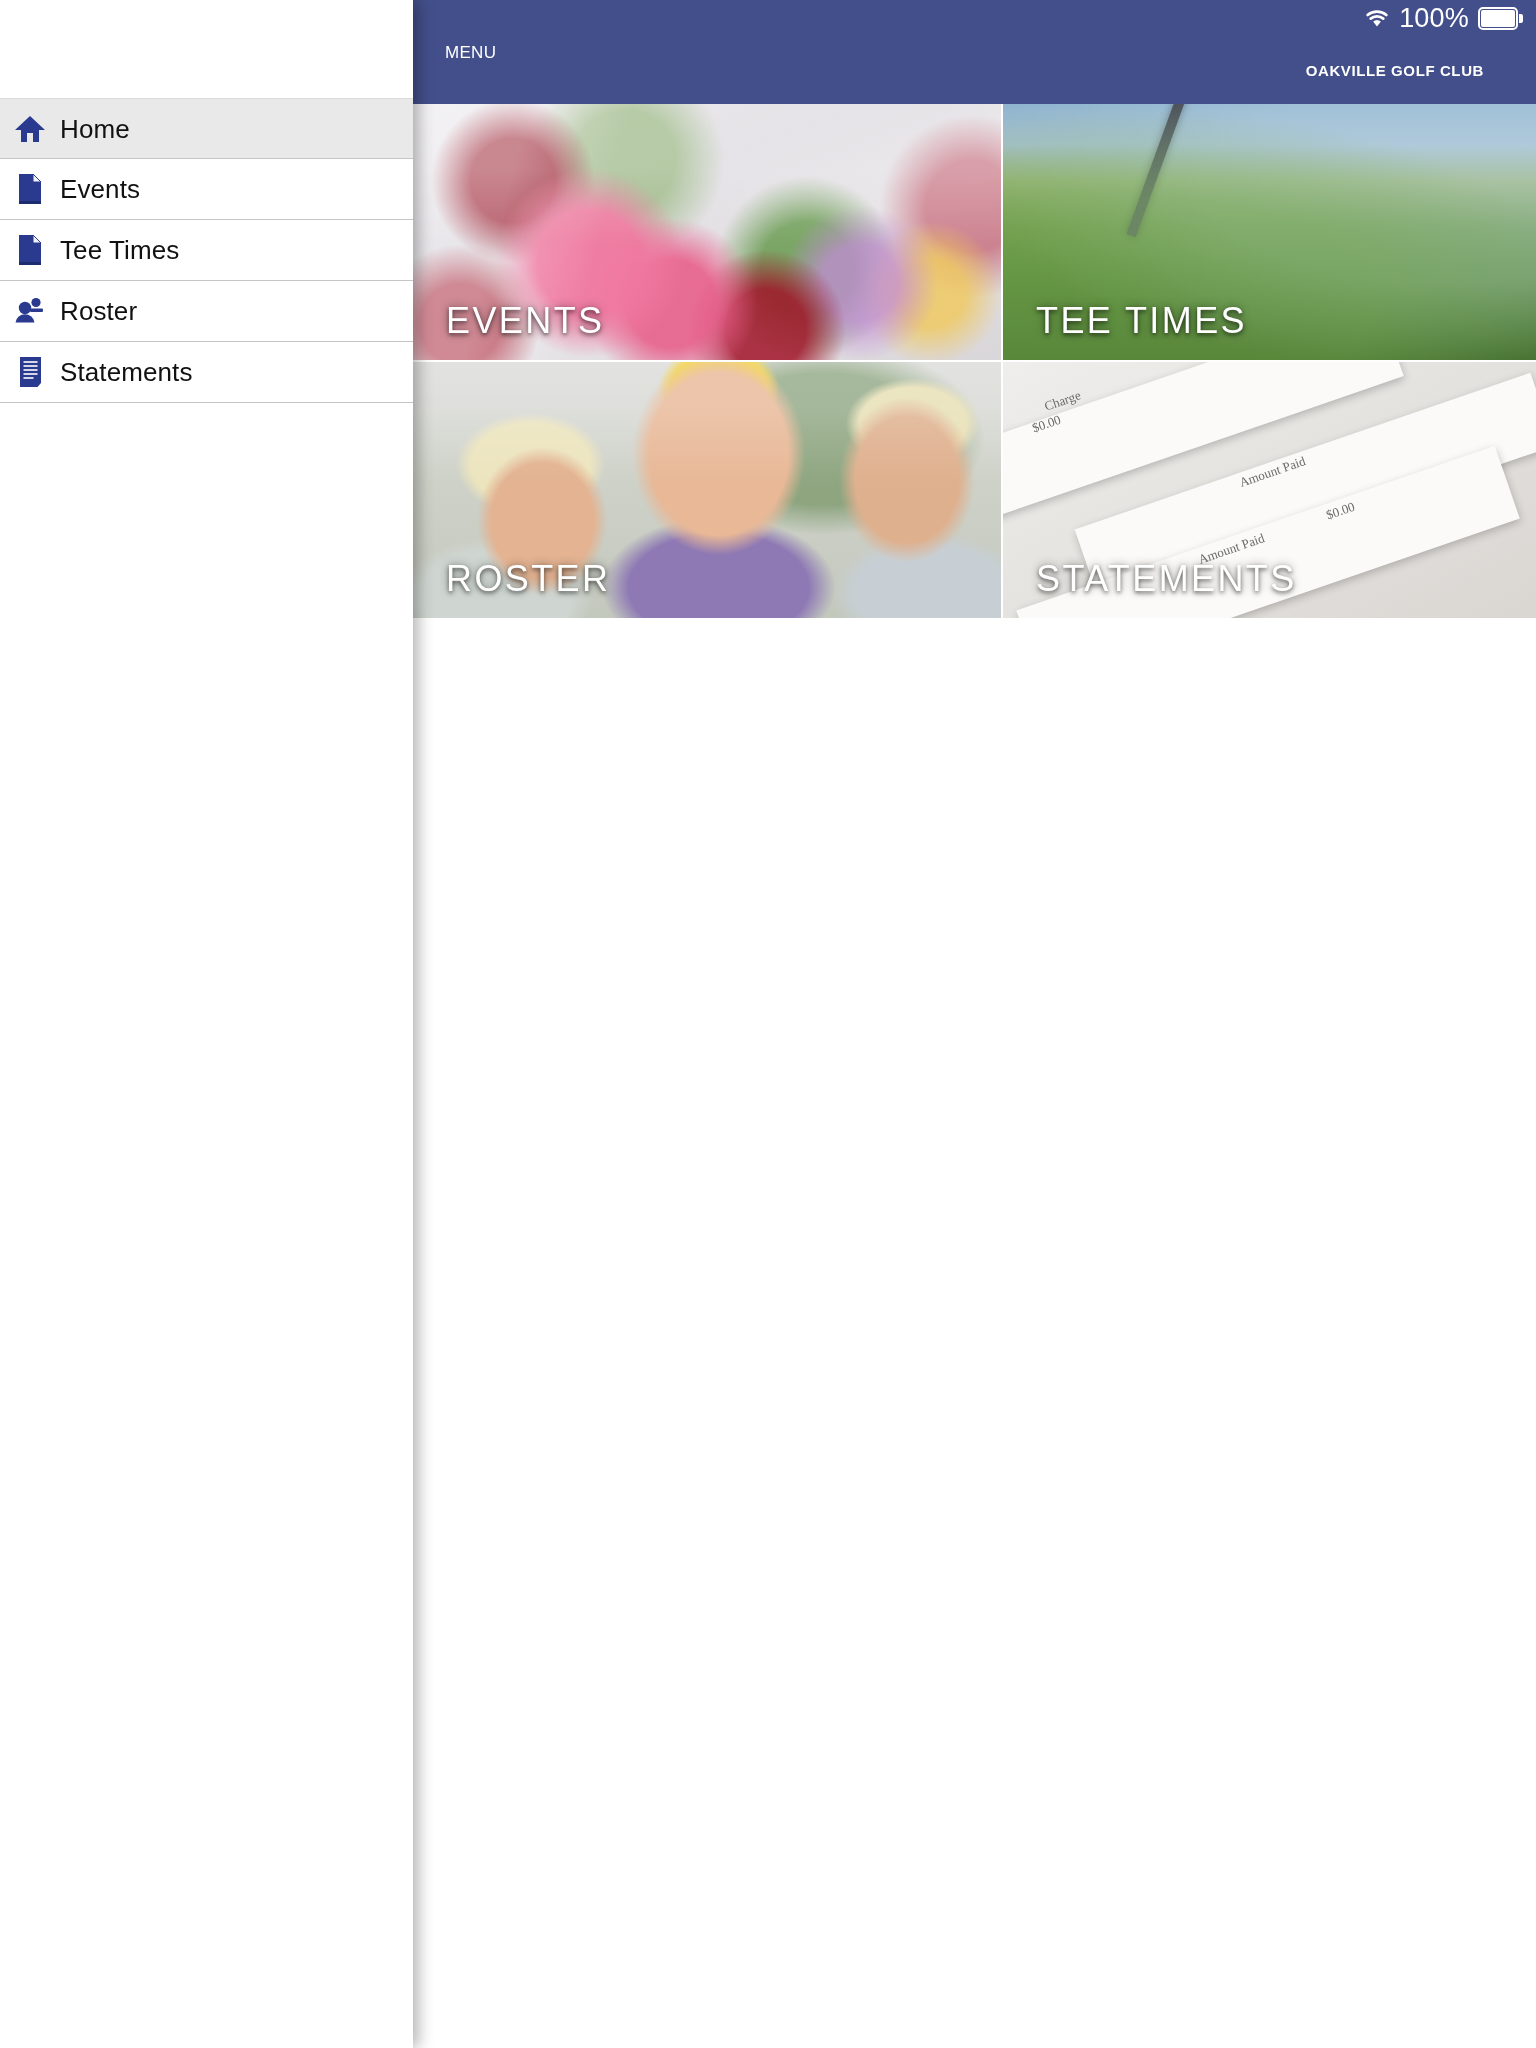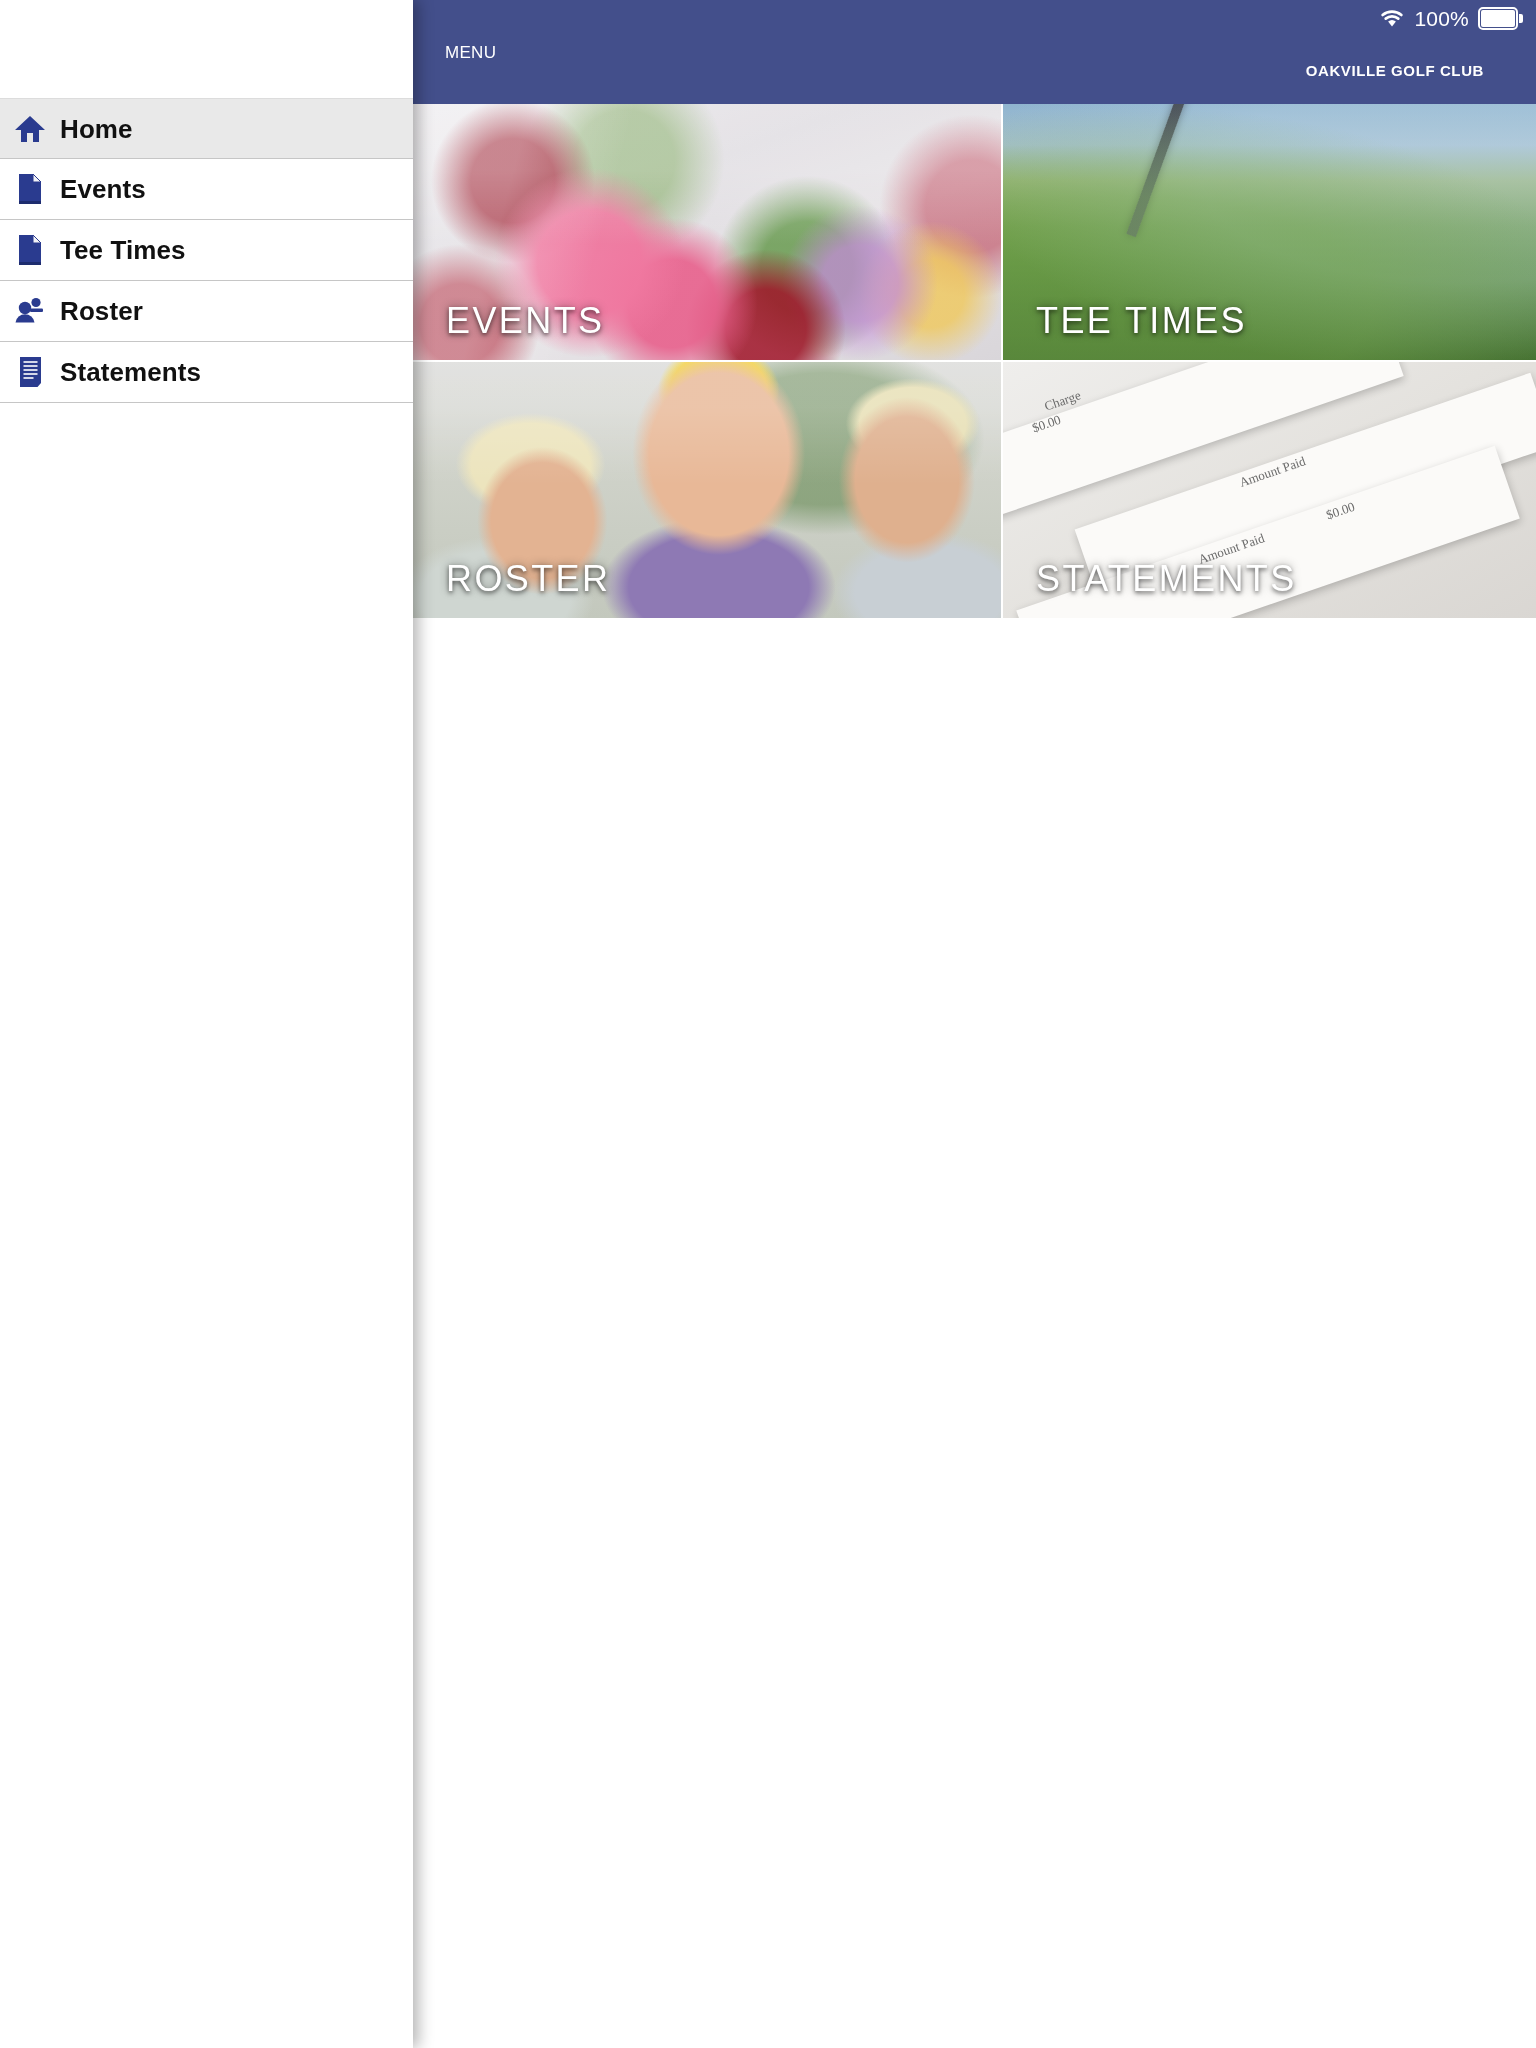--- a/index.html
+++ b/index.html
@@ -25,21 +25,21 @@
   #status-bar{
     position:absolute; left:0; top:0;
     width:100%; height:36px;
     background:#434F8B;
     display:flex; align-items:center; justify-content:flex-end;
     padding-right:14px; box-sizing:border-box;
     color:#ffffff;
   }
   #status-bar .sb-group{display:flex;align-items:center;gap:9px;}
   .wifi-ico{display:block;width:26px;height:20px;}
-  .batt-pct{font-size:21px;font-weight:400;letter-spacing:.2px;line-height:1;color:#fff;}
+  .batt-pct{font-size:27px;font-weight:400;letter-spacing:.2px;line-height:1;color:#fff;}
   .batt-ico{position:relative;width:44px;height:23px;}
   .batt-ico .shell{
     position:absolute;left:0;top:0;width:40px;height:23px;
     border:2px solid #ffffff;border-radius:5px;box-sizing:border-box;
   }
   .batt-ico .fill{
     position:absolute;left:3px;top:3px;width:34px;height:17px;
     background:#ffffff;border-radius:2px;
   }
   .batt-ico .nub{
@@ -202,21 +202,21 @@
     box-sizing:border-box;
   }
   .nav-item.selected{background:#e9e9e9;border-top:1px solid #dcdcdc;}
   .nav-ico{
     width:60px;min-width:60px;
     display:flex;align-items:center;justify-content:center;
     color:#2A3B8F;
   }
   .nav-ico svg{display:block;}
   .nav-label{
-    font-size:26px;color:#111111;font-weight:700;
+    font-size:26px;color:#111111;font-weight:400;
     letter-spacing:.1px;line-height:1;
     white-space:nowrap;
   }
 </style>
 </head>
 <body>
 
 <div id="content-panel">
 
   <div id="status-bar">

